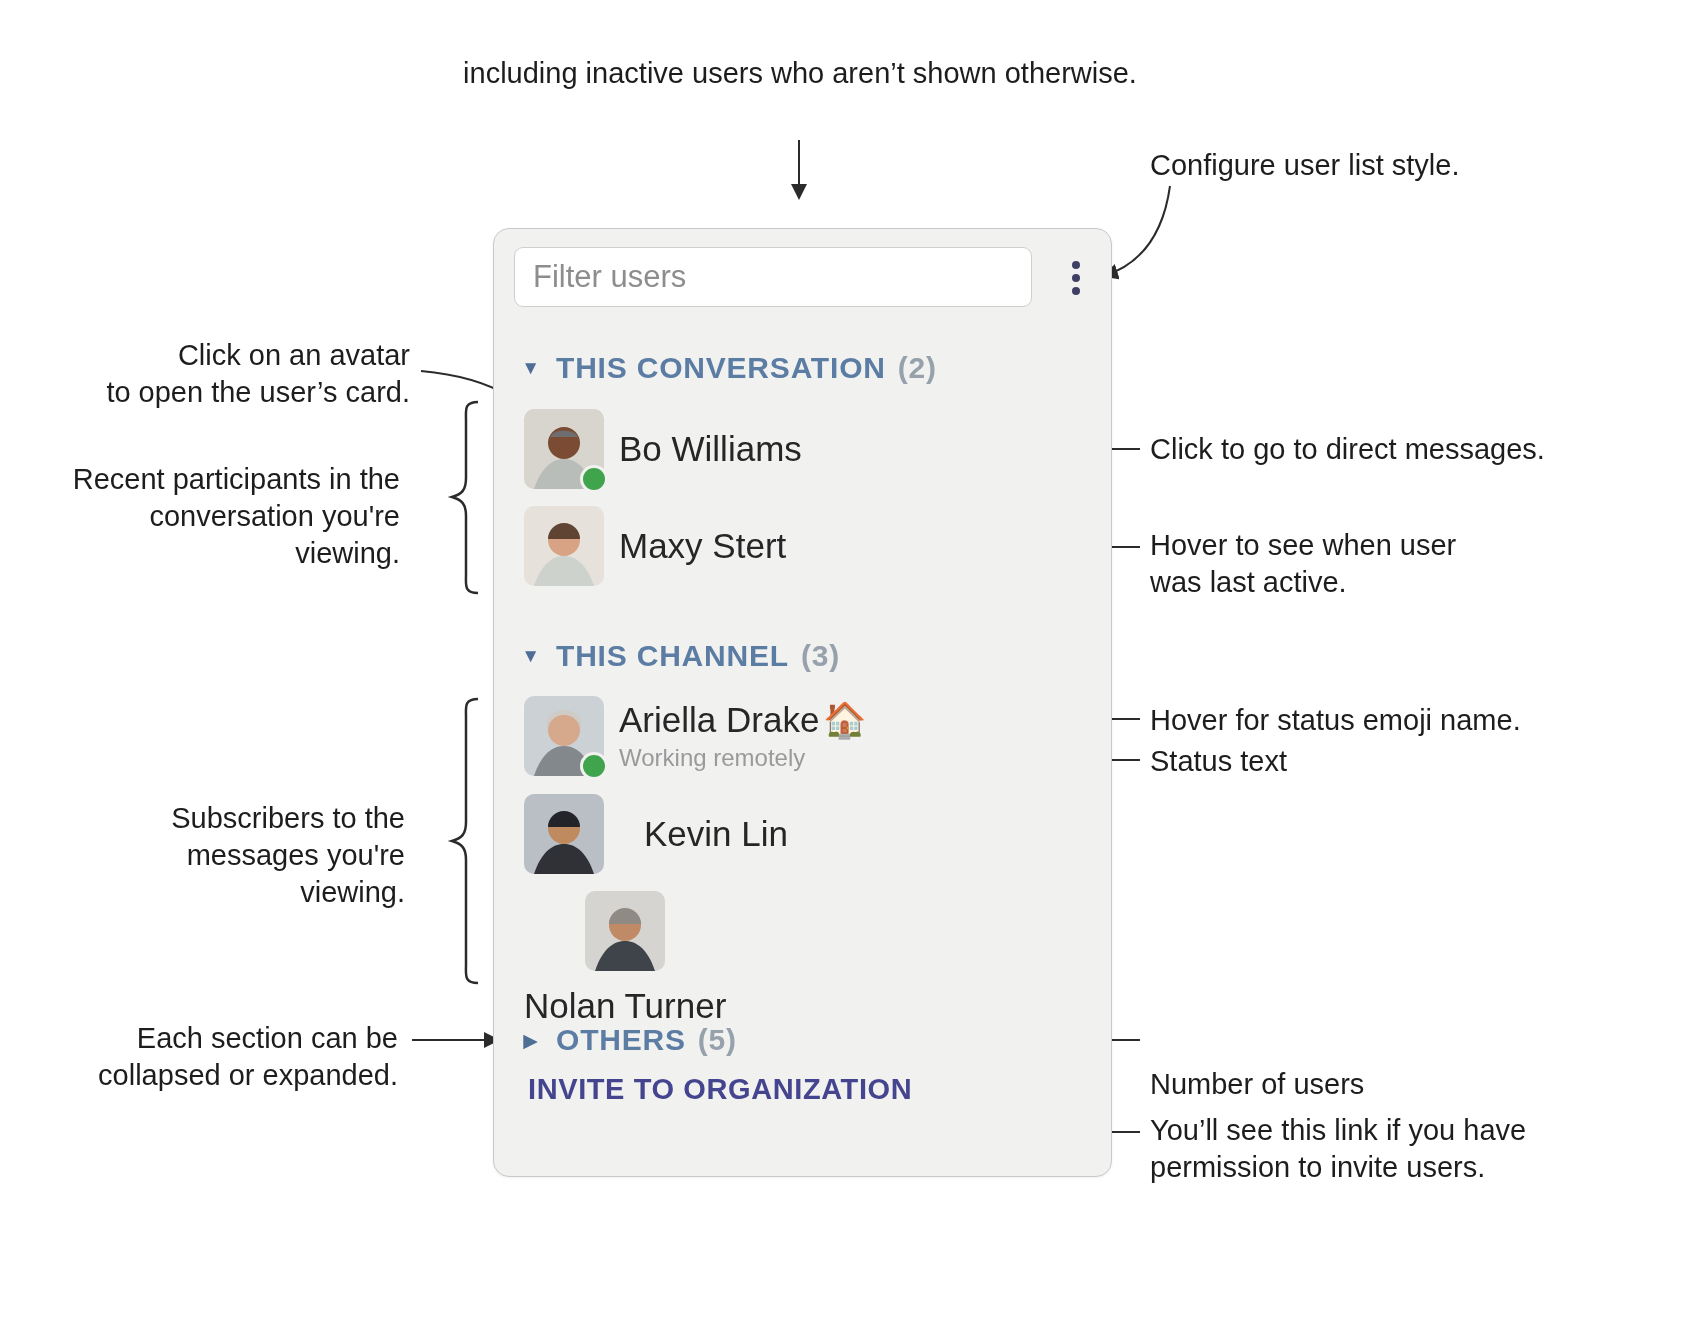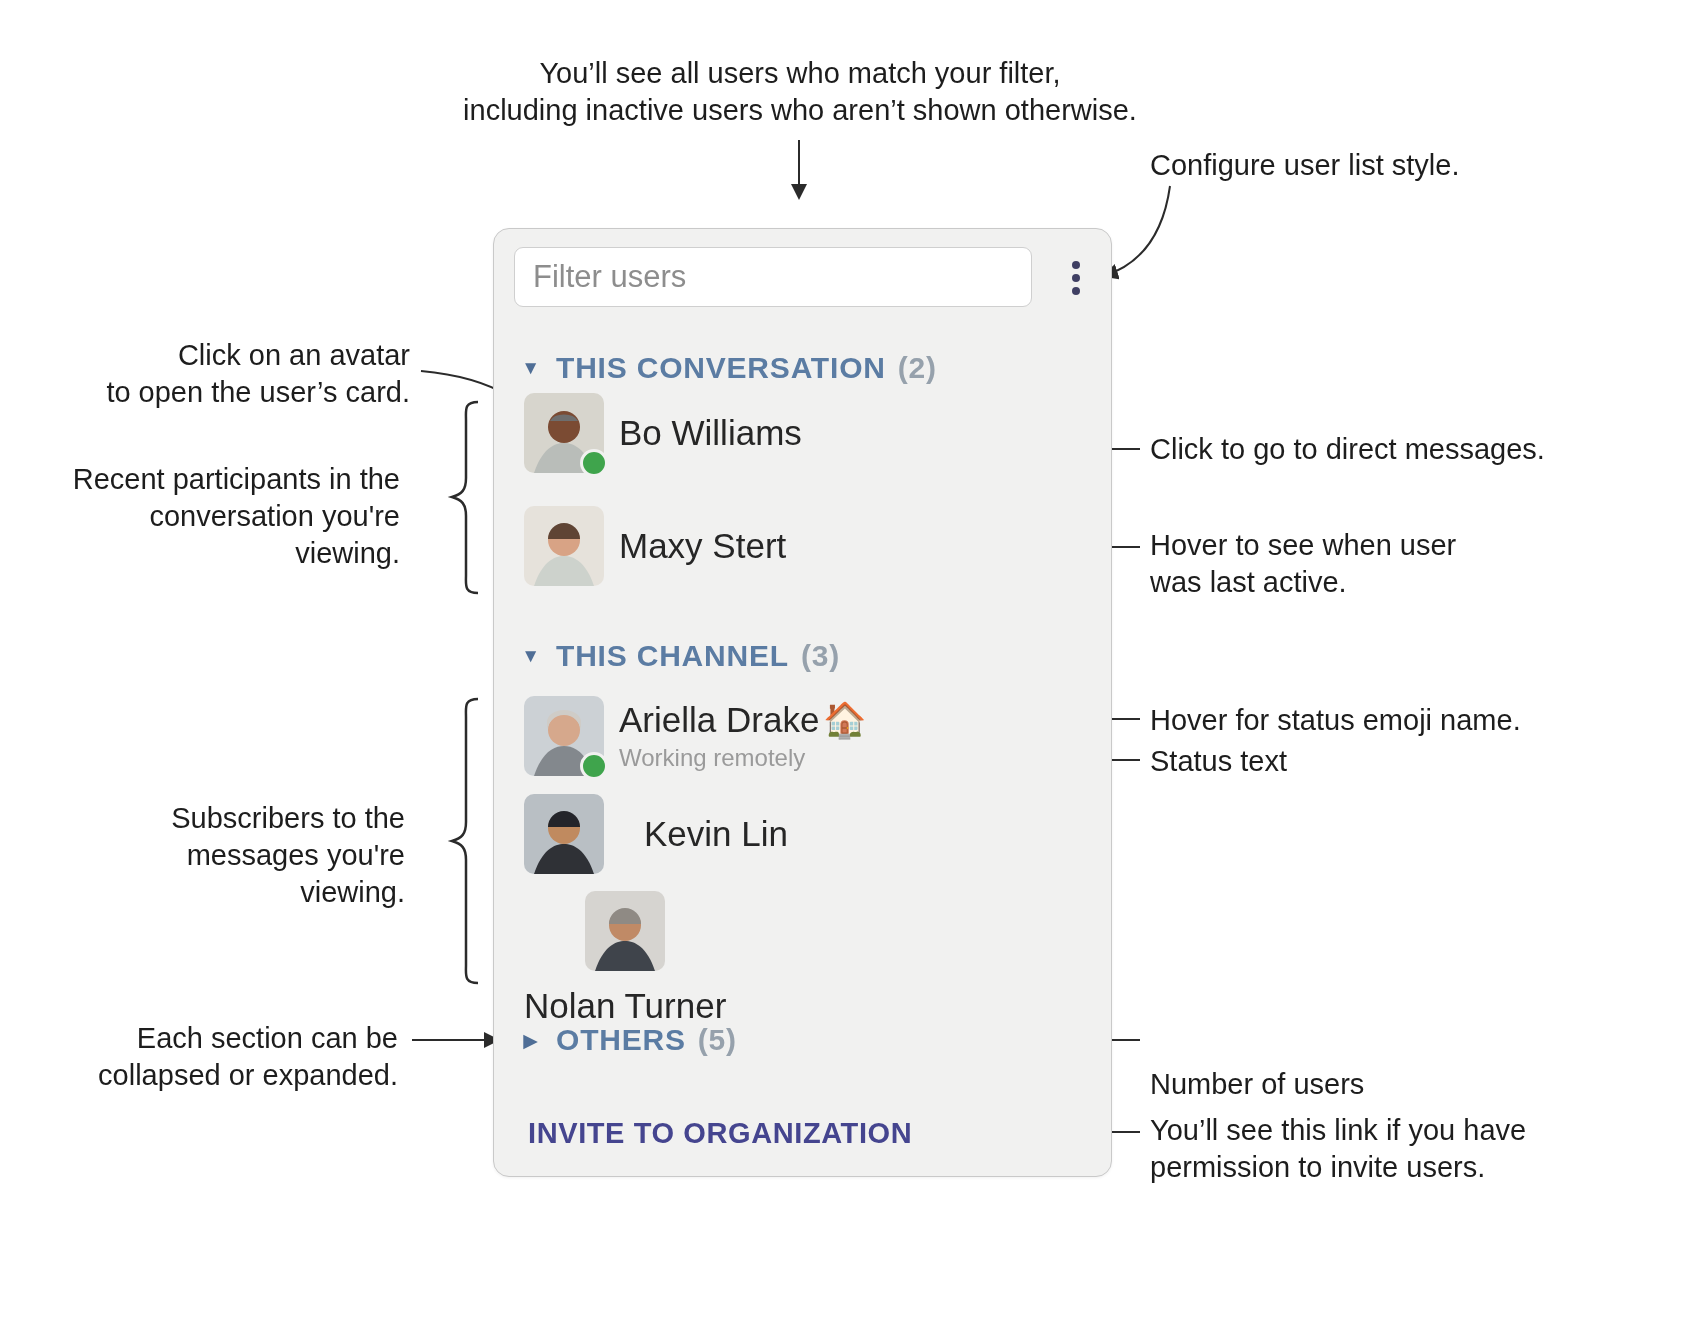--- a/index.html
+++ b/index.html
@@ -24,29 +24,29 @@
          align-items:center;justify-content:center;gap:5px;cursor:pointer;}
   .kebab i{width:8px;height:8px;border-radius:50%;background:#3f3f63;}
 
   .section-header{position:absolute;left:24px;display:flex;align-items:center;gap:12px;cursor:pointer;
          font-weight:bold;font-size:30px;letter-spacing:.8px;color:#5b7ca3;white-space:nowrap;}
   .section-header .chev{font-size:19px;color:#4f6e96;width:26px;text-align:center;}
   .section-header .count{color:#96a1ac;}
   .sec1{top:122px;} .sec2{top:410px;} .sec3{top:794px;}
 
   .user-row{position:absolute;left:30px;display:flex;align-items:center;gap:15px;}
-  .row-bo{top:164px;} .row-maxy{top:277px;} .row-ariella{top:467px;} .row-kevin{top:565px;gap:40px;} .row-nolan{top:662px;flex-direction:column;}
+  .row-bo{top:180px;} .row-maxy{top:277px;} .row-ariella{top:467px;} .row-kevin{top:565px;gap:40px;} .row-nolan{top:662px;flex-direction:column;}
   .avatar-wrap{position:relative;width:80px;height:80px;flex:0 0 auto;cursor:pointer;}
   .avatar{width:80px;height:80px;border-radius:10px;display:block;}
   .presence-dot{position:absolute;right:-4px;bottom:-4px;width:22px;height:22px;border-radius:50%;
          background:#3fa44c;border:3px solid #f1f1f0;}
   .user-name{font-size:35px;color:#262626;cursor:pointer;white-space:nowrap;}
   .user-status{font-size:24px;color:#9a9a9a;margin-top:3px;}
 
-  .invite{position:absolute;left:34px;top:888px;font-size:29px;font-weight:bold;letter-spacing:.6px;
+  .invite{position:absolute;left:34px;top:844px;font-size:29px;font-weight:bold;letter-spacing:.6px;
          color:#45458f;cursor:pointer;white-space:nowrap;}
 
   
   .ann-top{left:420px;top:55px;width:760px;}
   .ann-configure{left:1150px;top:147px;width:440px;}
   .ann-avatar-click{left:90px;top:337px;width:320px;}
   .ann-recent{left:45px;top:461px;width:355px;}
   .ann-subscribers{left:105px;top:800px;width:300px;}
   .ann-collapse{left:95px;top:1020px;width:303px;}
   .ann-dm{left:1150px;top:431px;width:460px;}
@@ -75,21 +75,20 @@
     <path d="M412,1040 L498,1040" stroke="#2b2b2b" stroke-width="2" fill="none" marker-end="url(#ah)"></path>
     <path d="M1140,449 L862,449" stroke="#2b2b2b" stroke-width="2" fill="none" marker-end="url(#ah)"></path>
     <path d="M1140,547 L843,547" stroke="#2b2b2b" stroke-width="2" fill="none" marker-end="url(#ah)"></path>
     <path d="M1140,719 L915,719" stroke="#2b2b2b" stroke-width="2" fill="none" marker-end="url(#ah)"></path>
     <path d="M1140,760 L870,760" stroke="#2b2b2b" stroke-width="2" fill="none" marker-end="url(#ah)"></path>
     <path d="M1140,1040 L777,1040" stroke="#2b2b2b" stroke-width="2" fill="none" marker-end="url(#ah)"></path>
     <path d="M1140,1132 L956,1132" stroke="#2b2b2b" stroke-width="2" fill="none" marker-end="url(#ah)"></path>
   </svg>
 
   <div class="ann ann-top t-center">
-    <span>You’ll see all users who match your filter,</span>
     <span>including inactive users who aren’t shown otherwise.</span>
   </div>
   <div class="ann ann-configure">
     <span>Configure user list style.</span>
   </div>
   <div class="ann ann-avatar-click t-right">
     <span>Click on an avatar</span>
     <span>to open the user’s card.</span>
   </div>
   <div class="ann ann-recent t-right">

